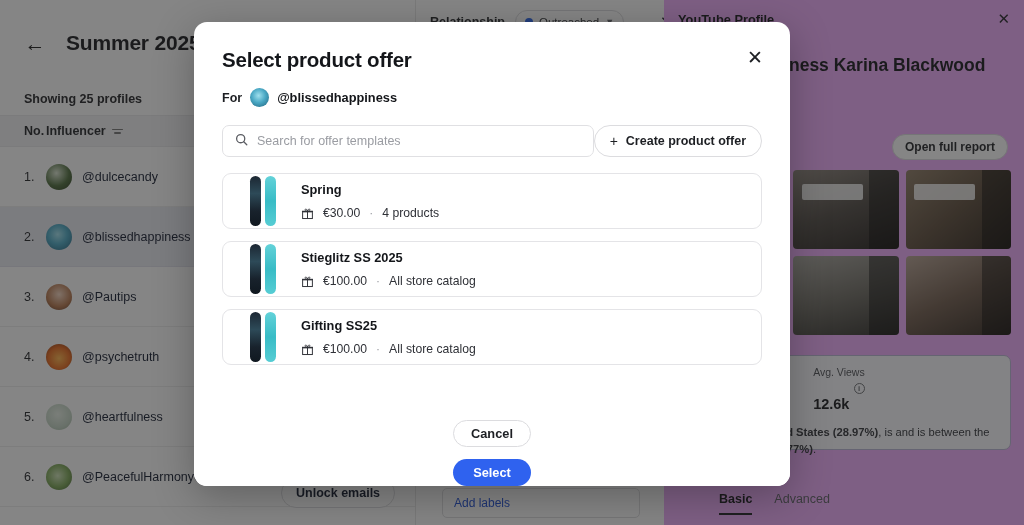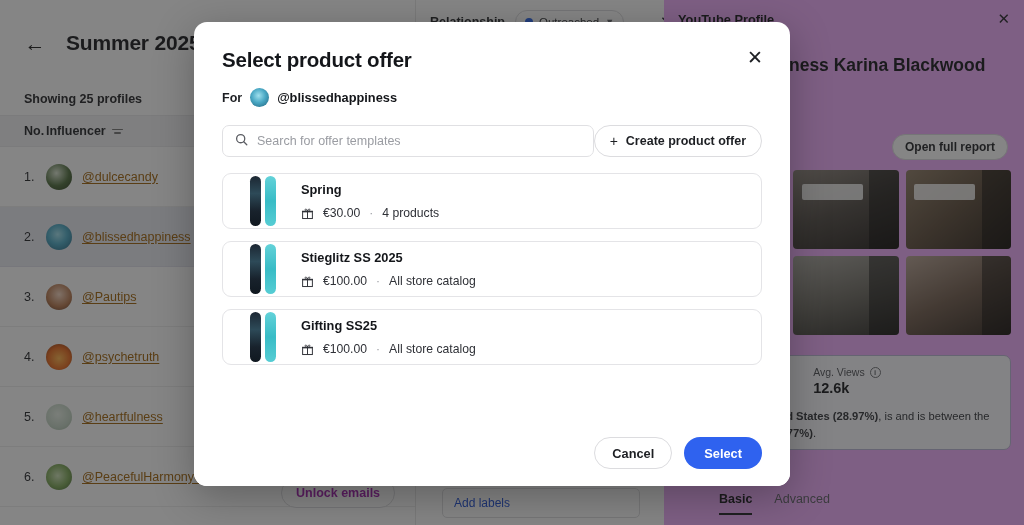--- a/index.html
+++ b/index.html
@@ -49,25 +49,25 @@
   .avatar {
     width: 26px; height: 26px; border-radius: 50%; flex: 0 0 26px;
     background: #b9c6c2; margin-right: 10px; overflow: hidden; position: relative;
   }
   .av1 { background: radial-gradient(circle at 40% 35%, #d9e3cf 0%, #4c6b3a 55%, #243417 100%); }
   .av2 { background: radial-gradient(circle at 45% 40%, #9fe0ee 0%, #4aa8c4 45%, #1d5f7a 100%); }
   .av3 { background: radial-gradient(circle at 50% 40%, #f3d3bd 0%, #b5754b 60%, #5d3420 100%); }
   .av4 { background: radial-gradient(circle at 50% 55%, #ffb347 0%, #e8681b 55%, #7a2a06 100%); }
   .av5 { background: radial-gradient(circle at 45% 40%, #e7efe5 0%, #c2d3c3 60%, #9db49d 100%); }
   .av6 { background: radial-gradient(circle at 45% 45%, #cde2b6 0%, #7aa554 55%, #3c5c2b 100%); }
-  .inf-handle { color: #a16207; text-decoration: underline; text-underline-offset: 2px; }
+  .inf-handle { color: #0f172a; text-underline-offset: 2px; }
   .unlock-btn {
     position: absolute; left: 281px; top: 478px; height: 30px; padding: 0 14px;
     display: flex; align-items: center; border: 1px solid #dcdcdf; border-radius: 16px;
-    background: #fff; font-size: 12.5px; font-weight: 700; color: #a21caf; white-space: nowrap;
+    background: #fff; font-size: 12.5px; font-weight: 700; color: #0f172a; white-space: nowrap;
   }
 
   
   .center-panel { position: absolute; left: 416px; top: 0; width: 248px; height: 525px; background: #fff; }
   .rel-bar { display: flex; align-items: center; gap: 10px; padding: 10px 0 0 14px; }
   .rel-label { font-size: 12.5px; font-weight: 700; color: #1d1f23; }
   .rel-chip {
     display: flex; align-items: center; gap: 6px; height: 24px; padding: 0 9px;
     border: 1px solid #dcdcdf; border-radius: 13px; background: #fff;
     font-size: 11.5px; color: #2c2e33;
@@ -112,21 +112,21 @@
   }
   .thumb-cap {
     position: absolute; left: 8%; top: 18%; width: 58%; height: 16px;
     background: rgba(255,255,255,.82); border-radius: 2px;
   }
   .stats-card {
     position: absolute; left: 17px; top: 355px; width: 330px; height: 95px;
     border: 1px solid #b9b6d4; border-radius: 7px; background: #fbfbfe; padding: 10px 14px;
   }
   .stats-row { display: flex; gap: 76px; }
-  .stat-label { display: flex; align-items: flex-end; gap: 5px; font-size: 10.5px; color: #4d4f55; }
+  .stat-label { display: flex; align-items: flex-end; gap: 5px; font-size: 10.5px; color: #4d4f55; flex-direction: column; }
   .info-i {
     width: 11px; height: 11px; border-radius: 50%; border: 1.2px solid #6c6e74;
     font-size: 8px; line-height: 9px; text-align: center; color: #6c6e74; font-weight: 700;
   }
   .stat-val { font-size: 14.5px; font-weight: 700; color: #14161a; margin-top: 2px; }
   .stats-note { margin-top: 12px; font-size: 11.2px; color: #2f3137; line-height: 1.5; }
   .stats-note b { font-weight: 700; }
   .audience-title { position: absolute; left: 17px; top: 462px; font-size: 12.5px; font-weight: 700; color: #14161a; }
   .ba-tabs { position: absolute; left: 672px; top: 492px; display: flex; gap: 22px; }
   .ba-tab { font-size: 12.5px; color: #5b5d63; padding-bottom: 7px; }
@@ -183,21 +183,21 @@
   .board-dark { background: linear-gradient(180deg,#1c2733 0%,#2d4a58 35%,#18222c 70%,#101820 100%); }
   .board-teal { background: linear-gradient(180deg,#63d2d9 0%,#38bcc6 50%,#56cdd4 100%); }
   .offer-info { display: flex; flex-direction: column; gap: 9px; }
   .offer-name { font-size: 12.8px; font-weight: 700; color: #14161a; }
   .offer-meta { display: flex; align-items: center; gap: 9px; font-size: 12.2px; color: #2f3137; }
   .gift-icon { flex: 0 0 13px; display: flex; }
   .dot-sep { color: #9a9ca2; font-size: 12px; }
 
   .modal-foot {
     height: 66px; display: flex; align-items: center; justify-content: flex-end;
-    gap: 12px; padding: 0 28px; background: #fff; position: relative; z-index: 2;
+    gap: 12px; padding: 0 28px; background: #fff; position: relative; z-index: 2; flex-direction: column;
   }
   .btn-cancel {
     height: 32px; padding: 0 17px; border: 1px solid #dcdcdf; border-radius: 17px;
     background: #fff; font-size: 12.8px; font-weight: 700; color: #1d1f23; cursor: pointer;
     font-family: "Liberation Sans", sans-serif;
   }
   .btn-select {
     height: 32px; padding: 0 20px; border: none; border-radius: 17px;
     background: #2f62ef; font-size: 12.8px; font-weight: 700; color: #fff; cursor: pointer;
     font-family: "Liberation Sans", sans-serif;

